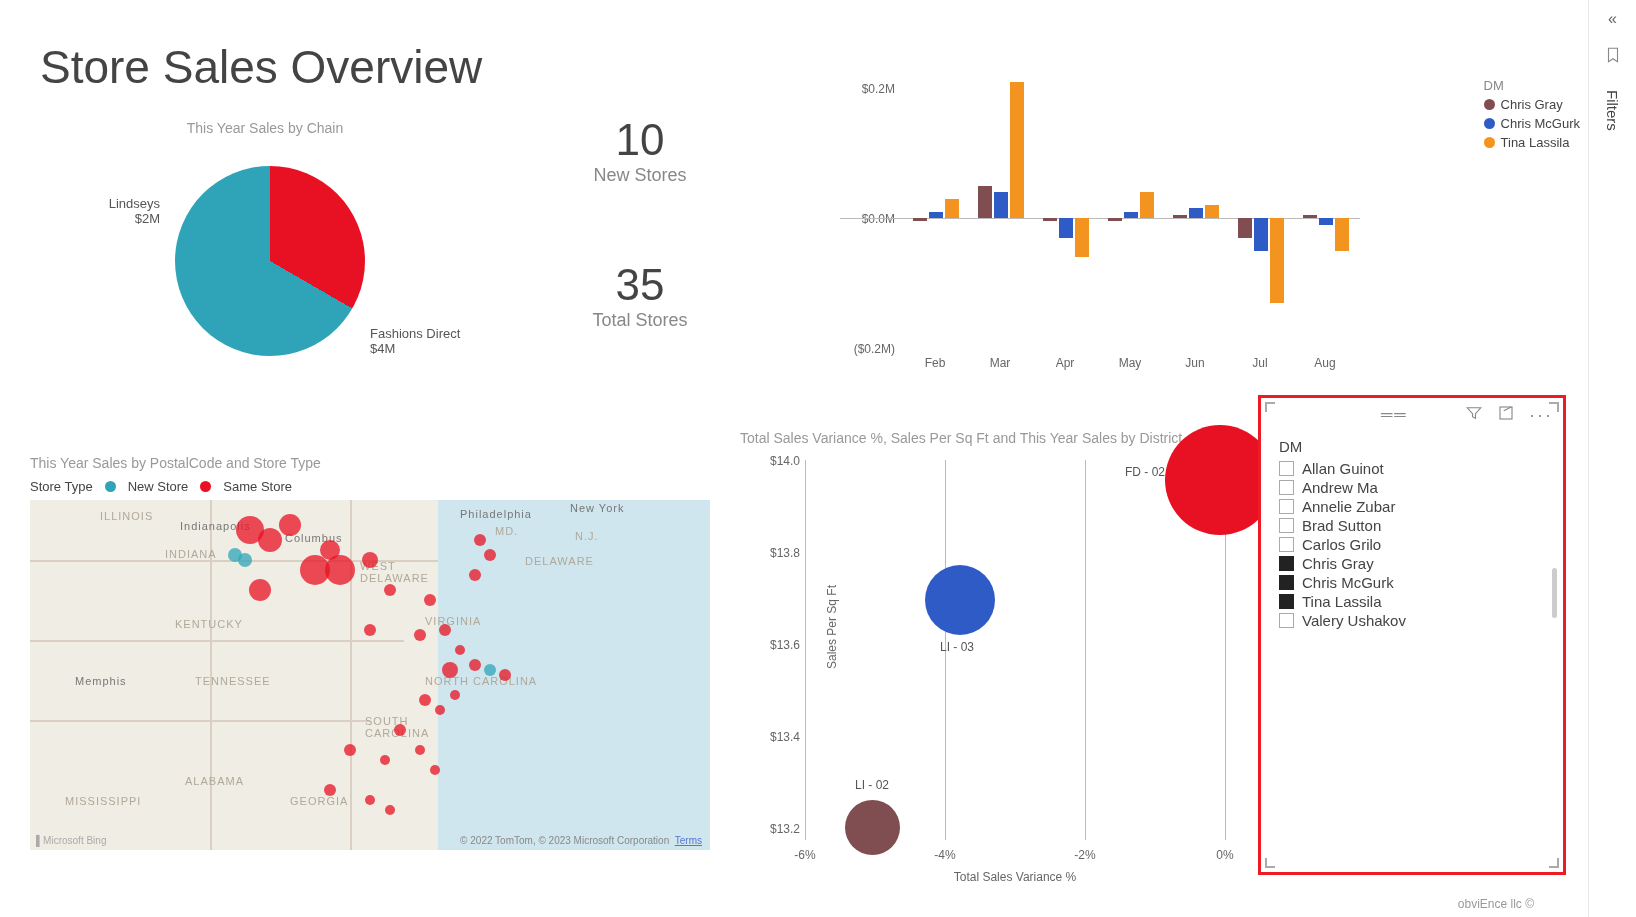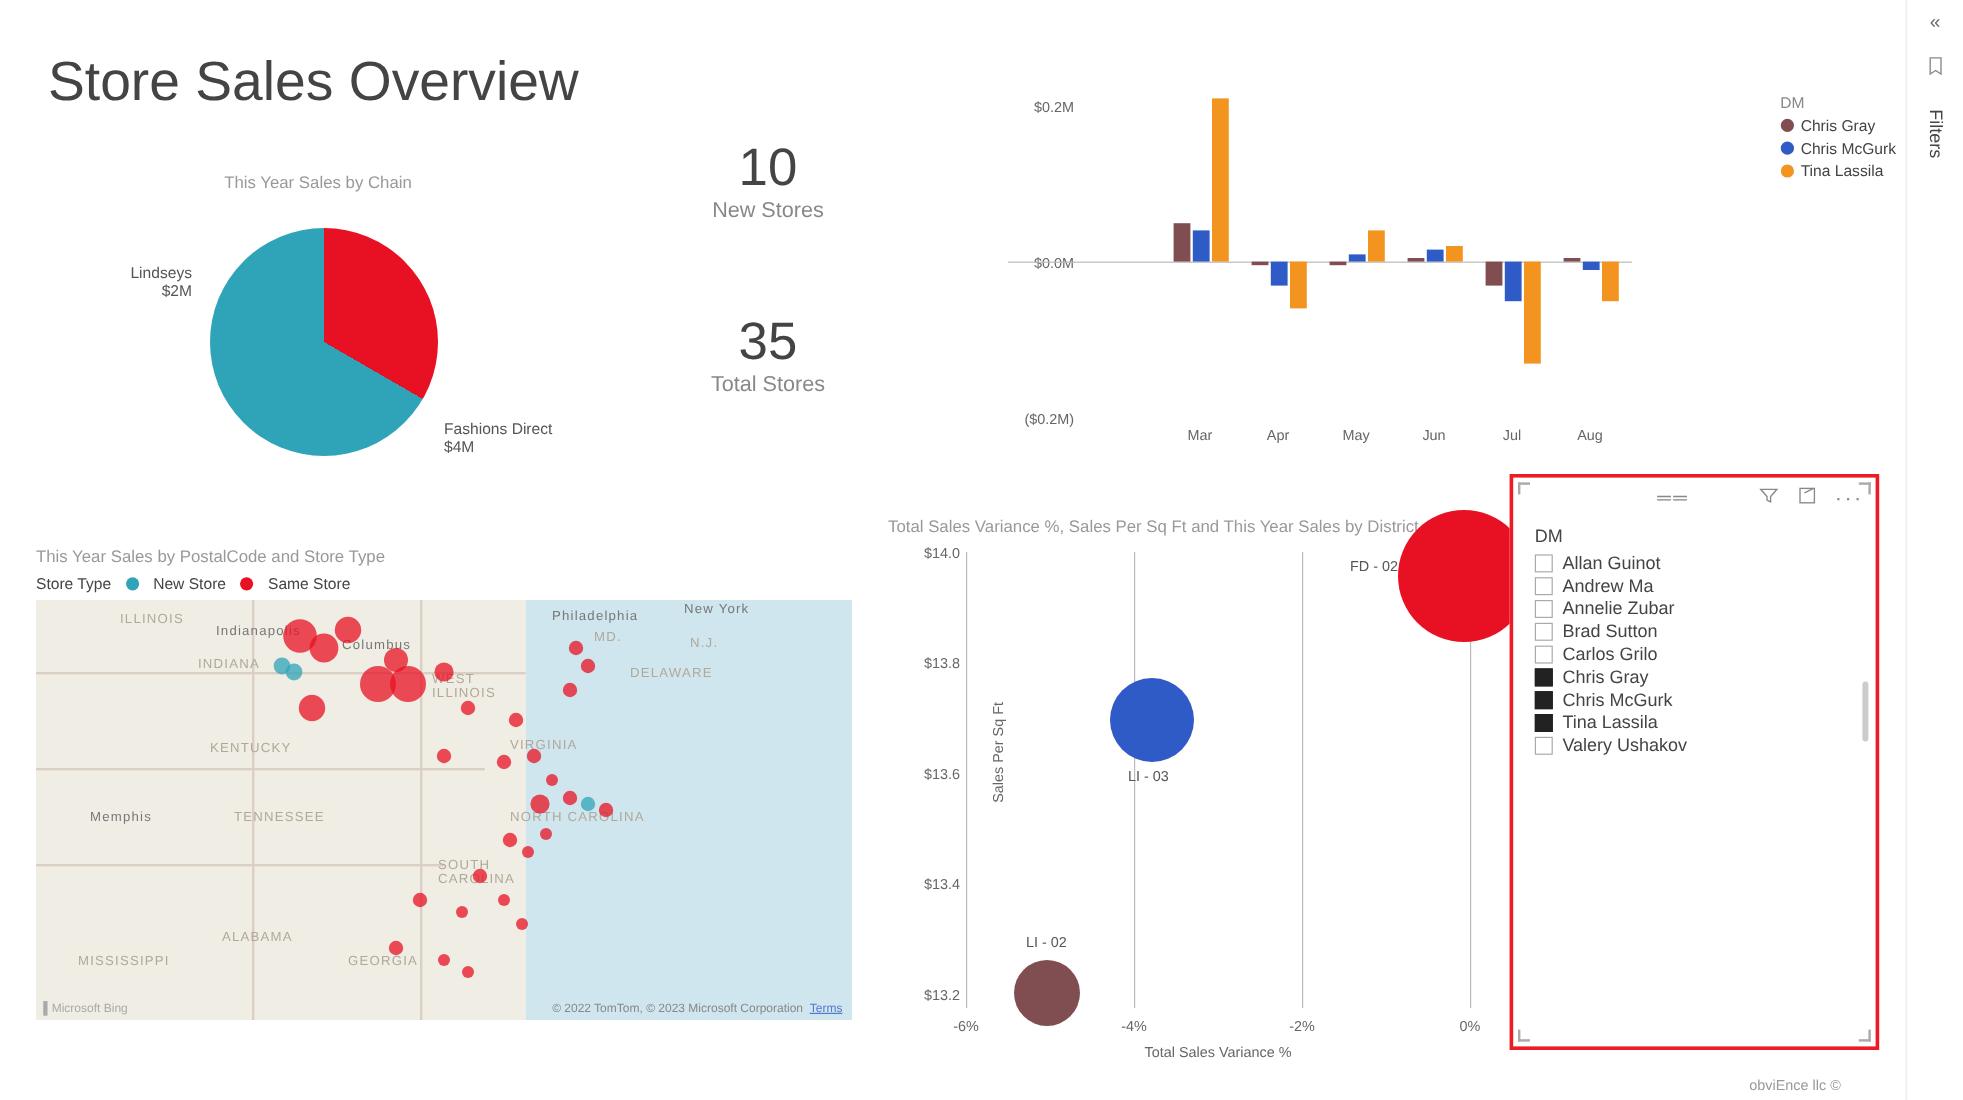--- a/index.html
+++ b/index.html
@@ -15,21 +15,21 @@
     --gridline:#aaa;
     --highlight:#ED1C24;
     font-family: "Segoe UI", Arial, sans-serif;
   }
   *{box-sizing:border-box;}
   body{margin:0;padding:0;background:#fff;color:var(--dark-text);width:1636px;height:917px;position:relative;overflow:hidden;}
   .canvas{position:absolute;left:0;top:0;right:48px;bottom:0;padding-left:43px;}
   .title{position:absolute;left:40px;top:40px;font-size:46px;font-weight:300;color:#444;}
   .chart-title{font-size:14px;color:var(--light-text);}
   
-  .pie-block{position:absolute;left:40px;top:120px;width:450px;margin-top:24px;}
+  .pie-block{position:absolute;left:40px;top:120px;width:450px;}
   .pie-block .chart-title{text-align:center;}
   .pie-wrap{position:relative;height:250px;}
   .pie{width:190px;height:190px;border-radius:50%;position:absolute;left:135px;top:30px;
     background:conic-gradient(var(--red) 0deg 120deg, var(--teal) 120deg 360deg);}
   .pie-label{position:absolute;font-size:13px;color:#555;text-align:right;}
   .pie-label.left{right:330px;top:60px;}
   .pie-label.right{left:330px;top:190px;text-align:left;}
   
   .kpi{position:absolute;text-align:center;color:#555;}
   .kpi .num{font-size:44px;color:#444;}
@@ -127,20 +127,26 @@
   </div>
 
   <div class="bar-block">
     <div class="bar-plot" id="bar-plot">
 
       <div class="bar-axis-label" style="top:-6px">$0.2M</div>
       <div class="bar-axis-label" style="top:124px">$0.0M</div>
       <div class="bar-axis-label" style="top:254px">($0.2M)</div>
       <div class="bar-zero" style="top:130px"></div>
       <div class="bar-groups" id="bar-groups">
+          <div class="bar-group" style="left: 73px; width: 49px;">
+            <div class="bar" style="left: 0px; background: var(--purple); top: 130px; height: 3.25px;"></div>
+            <div class="bar" style="left: 16px; background: var(--blue); top: 123.5px; height: 6.5px;"></div>
+            <div class="bar" style="left: 32px; background: var(--orange); top: 110.5px; height: 19.5px;"></div>
+            <div class="bar-xlabel" style="left: -8px;">Feb</div>
+          </div>
           <div class="bar-group" style="left: 138px; width: 49px;">
             <div class="bar" style="left: 0px; background: var(--purple); top: 97.5px; height: 32.5px;"></div>
             <div class="bar" style="left: 16px; background: var(--blue); top: 104px; height: 26px;"></div>
             <div class="bar" style="left: 32px; background: var(--orange); top: -6.5px; height: 136.5px;"></div>
             <div class="bar-xlabel" style="left: -8px;">Mar</div>
           </div>
           <div class="bar-group" style="left: 203px; width: 49px;">
             <div class="bar" style="left: 0px; background: var(--purple); top: 130px; height: 3.25px;"></div>
             <div class="bar" style="left: 16px; background: var(--blue); top: 130px; height: 19.5px;"></div>
             <div class="bar" style="left: 32px; background: var(--orange); top: 130px; height: 39px;"></div>
@@ -204,21 +210,21 @@
       <div class="map-road" style="left:0;top:140px;width:55%"></div>
       <div class="map-road" style="left:0;top:220px;width:50%"></div>
       <div class="map-road" style="left:180px;top:0;width:2px;height:100%"></div>
       <div class="map-road" style="left:320px;top:0;width:2px;height:100%"></div>
 
       <span class="state-label" style="left:70px;top:10px">ILLINOIS</span>
       <span class="state-label" style="left:150px;top:20px;color:#777">Indianapolis</span>
       <span class="state-label" style="left:135px;top:48px">INDIANA</span>
       <span class="state-label" style="left:255px;top:32px;color:#777">Columbus</span>
       <span class="state-label" style="left:330px;top:60px;white-space:pre">WEST
-ILLINOIS</span>
+DELAWARE</span>
       <span class="state-label" style="left:395px;top:115px">VIRGINIA</span>
       <span class="state-label" style="left:465px;top:25px">MD.</span>
       <span class="state-label" style="left:495px;top:55px">DELAWARE</span>
       <span class="state-label" style="left:545px;top:30px">N.J.</span>
       <span class="state-label" style="left:540px;top:2px;color:#777">New York</span>
       <span class="state-label" style="left:430px;top:8px;color:#777">Philadelphia</span>
       <span class="state-label" style="left:145px;top:118px">KENTUCKY</span>
       <span class="state-label" style="left:165px;top:175px">TENNESSEE</span>
       <span class="state-label" style="left:395px;top:175px">NORTH CAROLINA</span>
       <span class="state-label" style="left:335px;top:215px;white-space:pre">SOUTH

